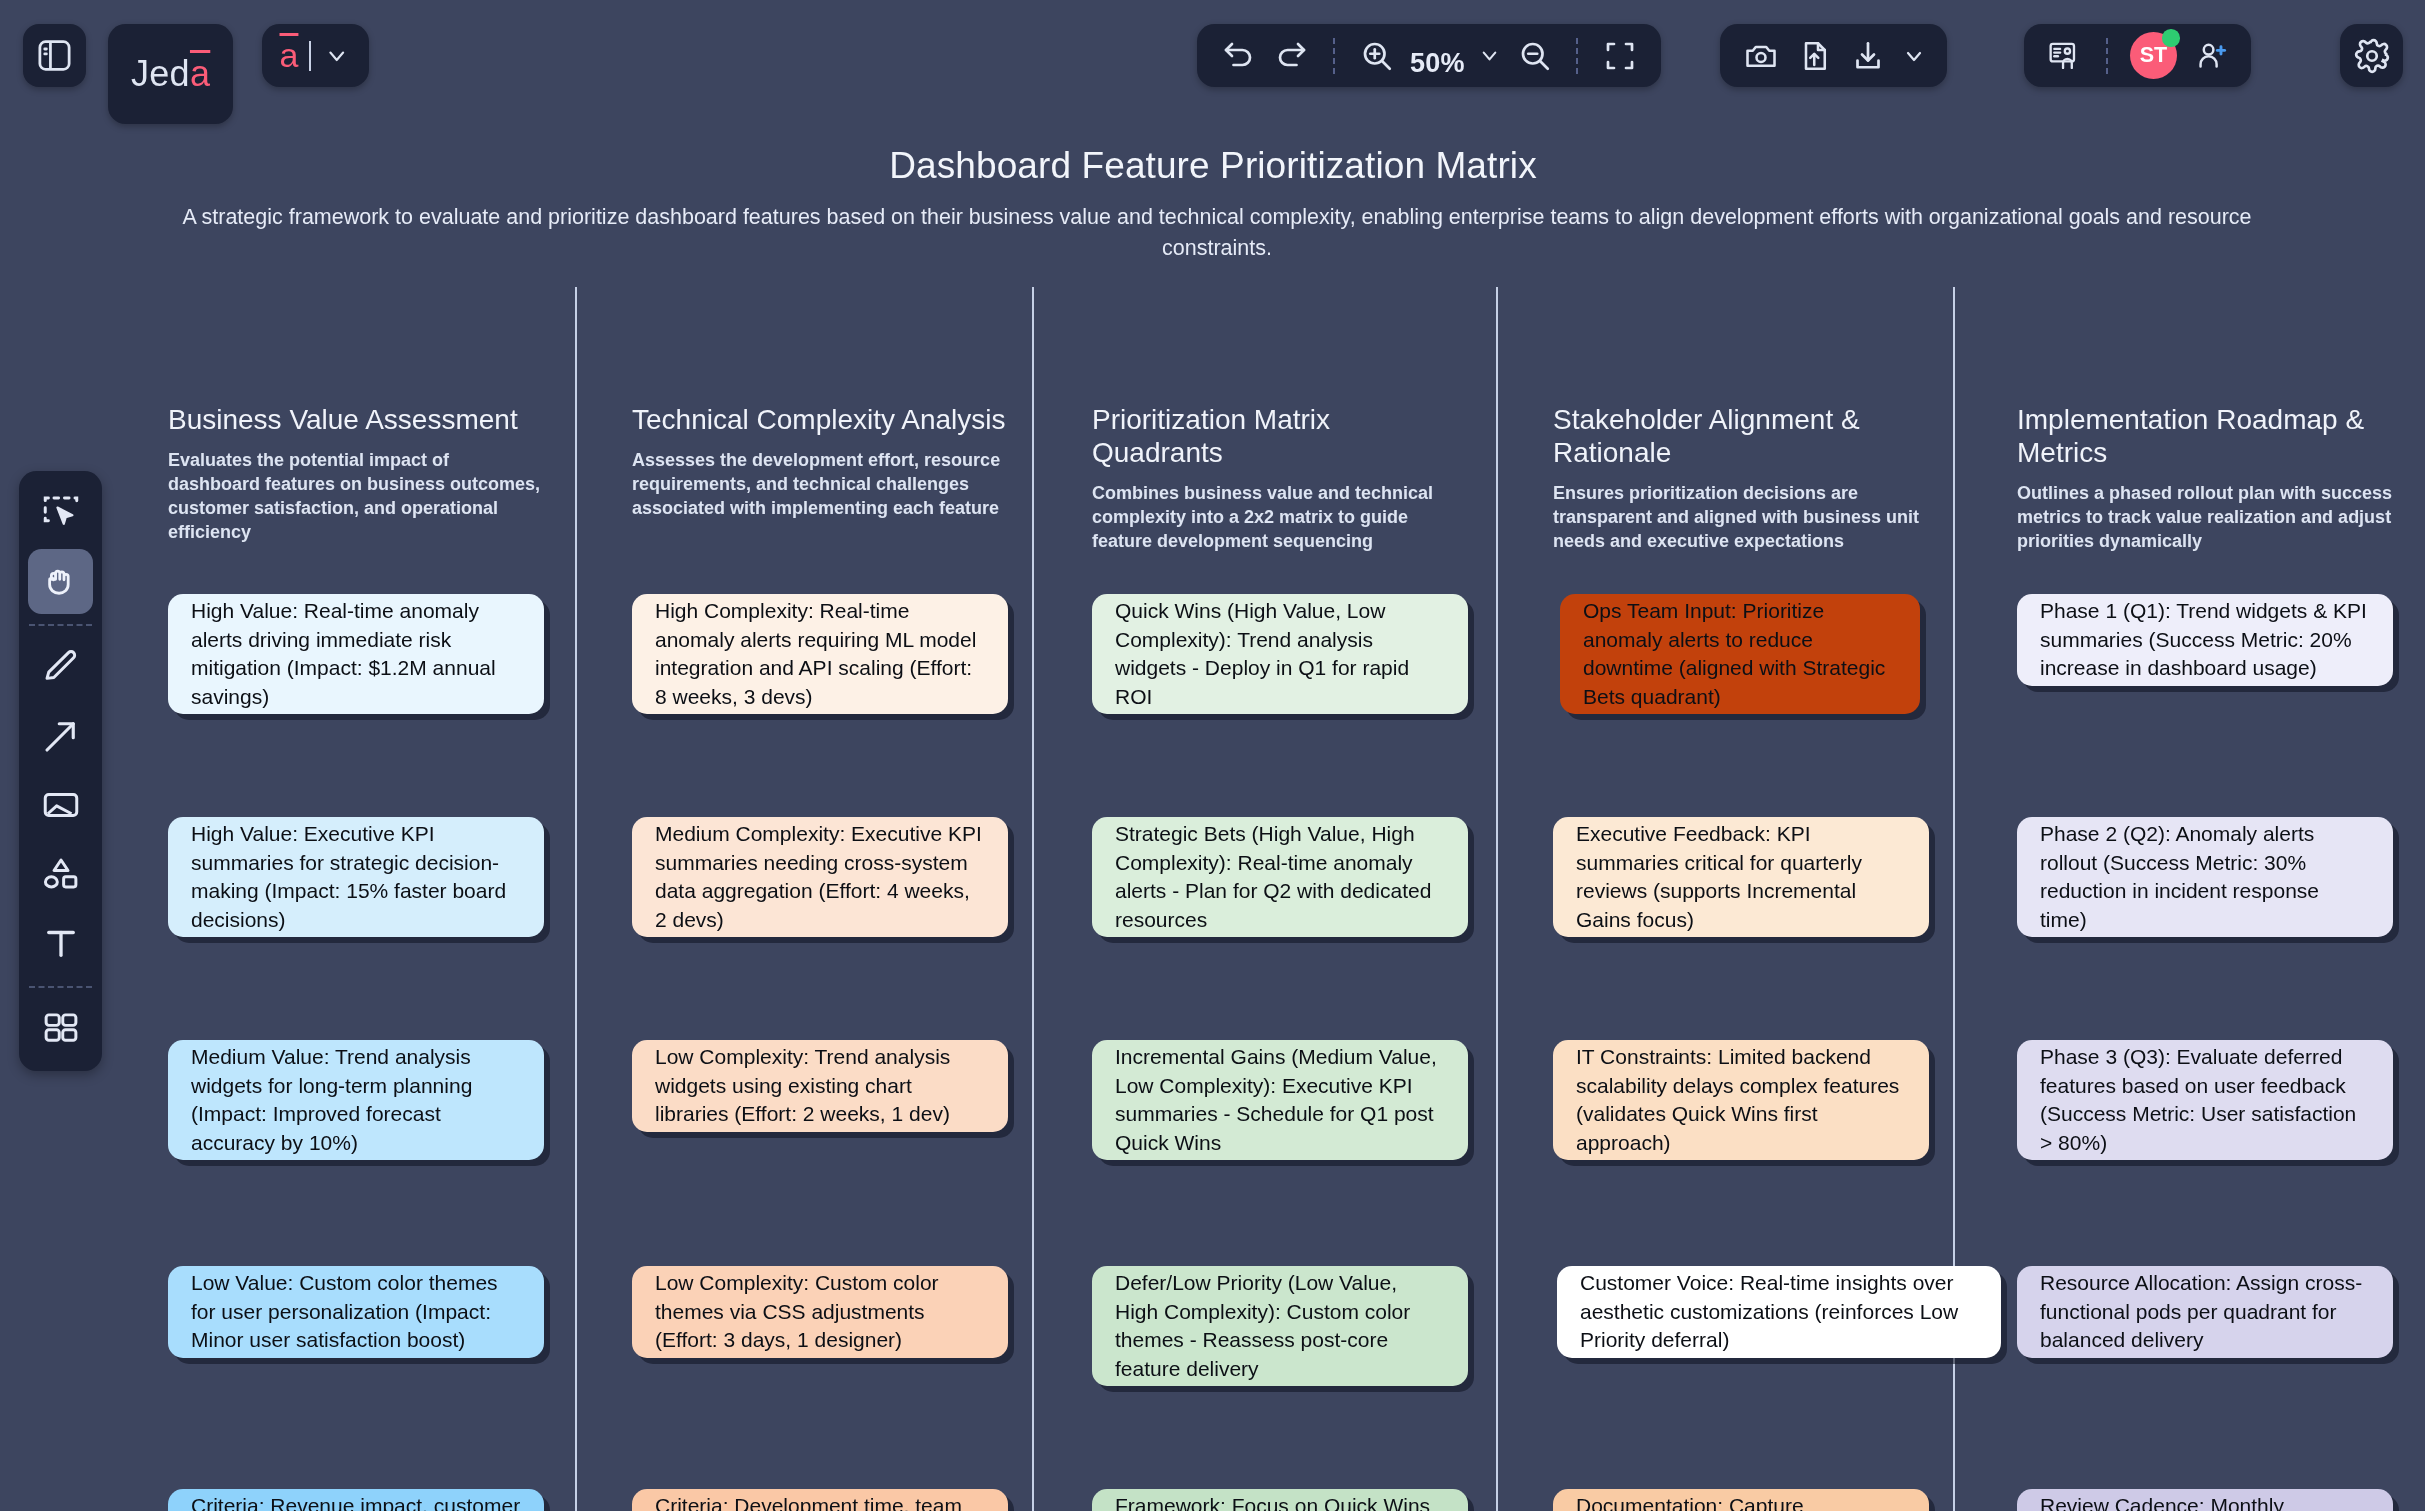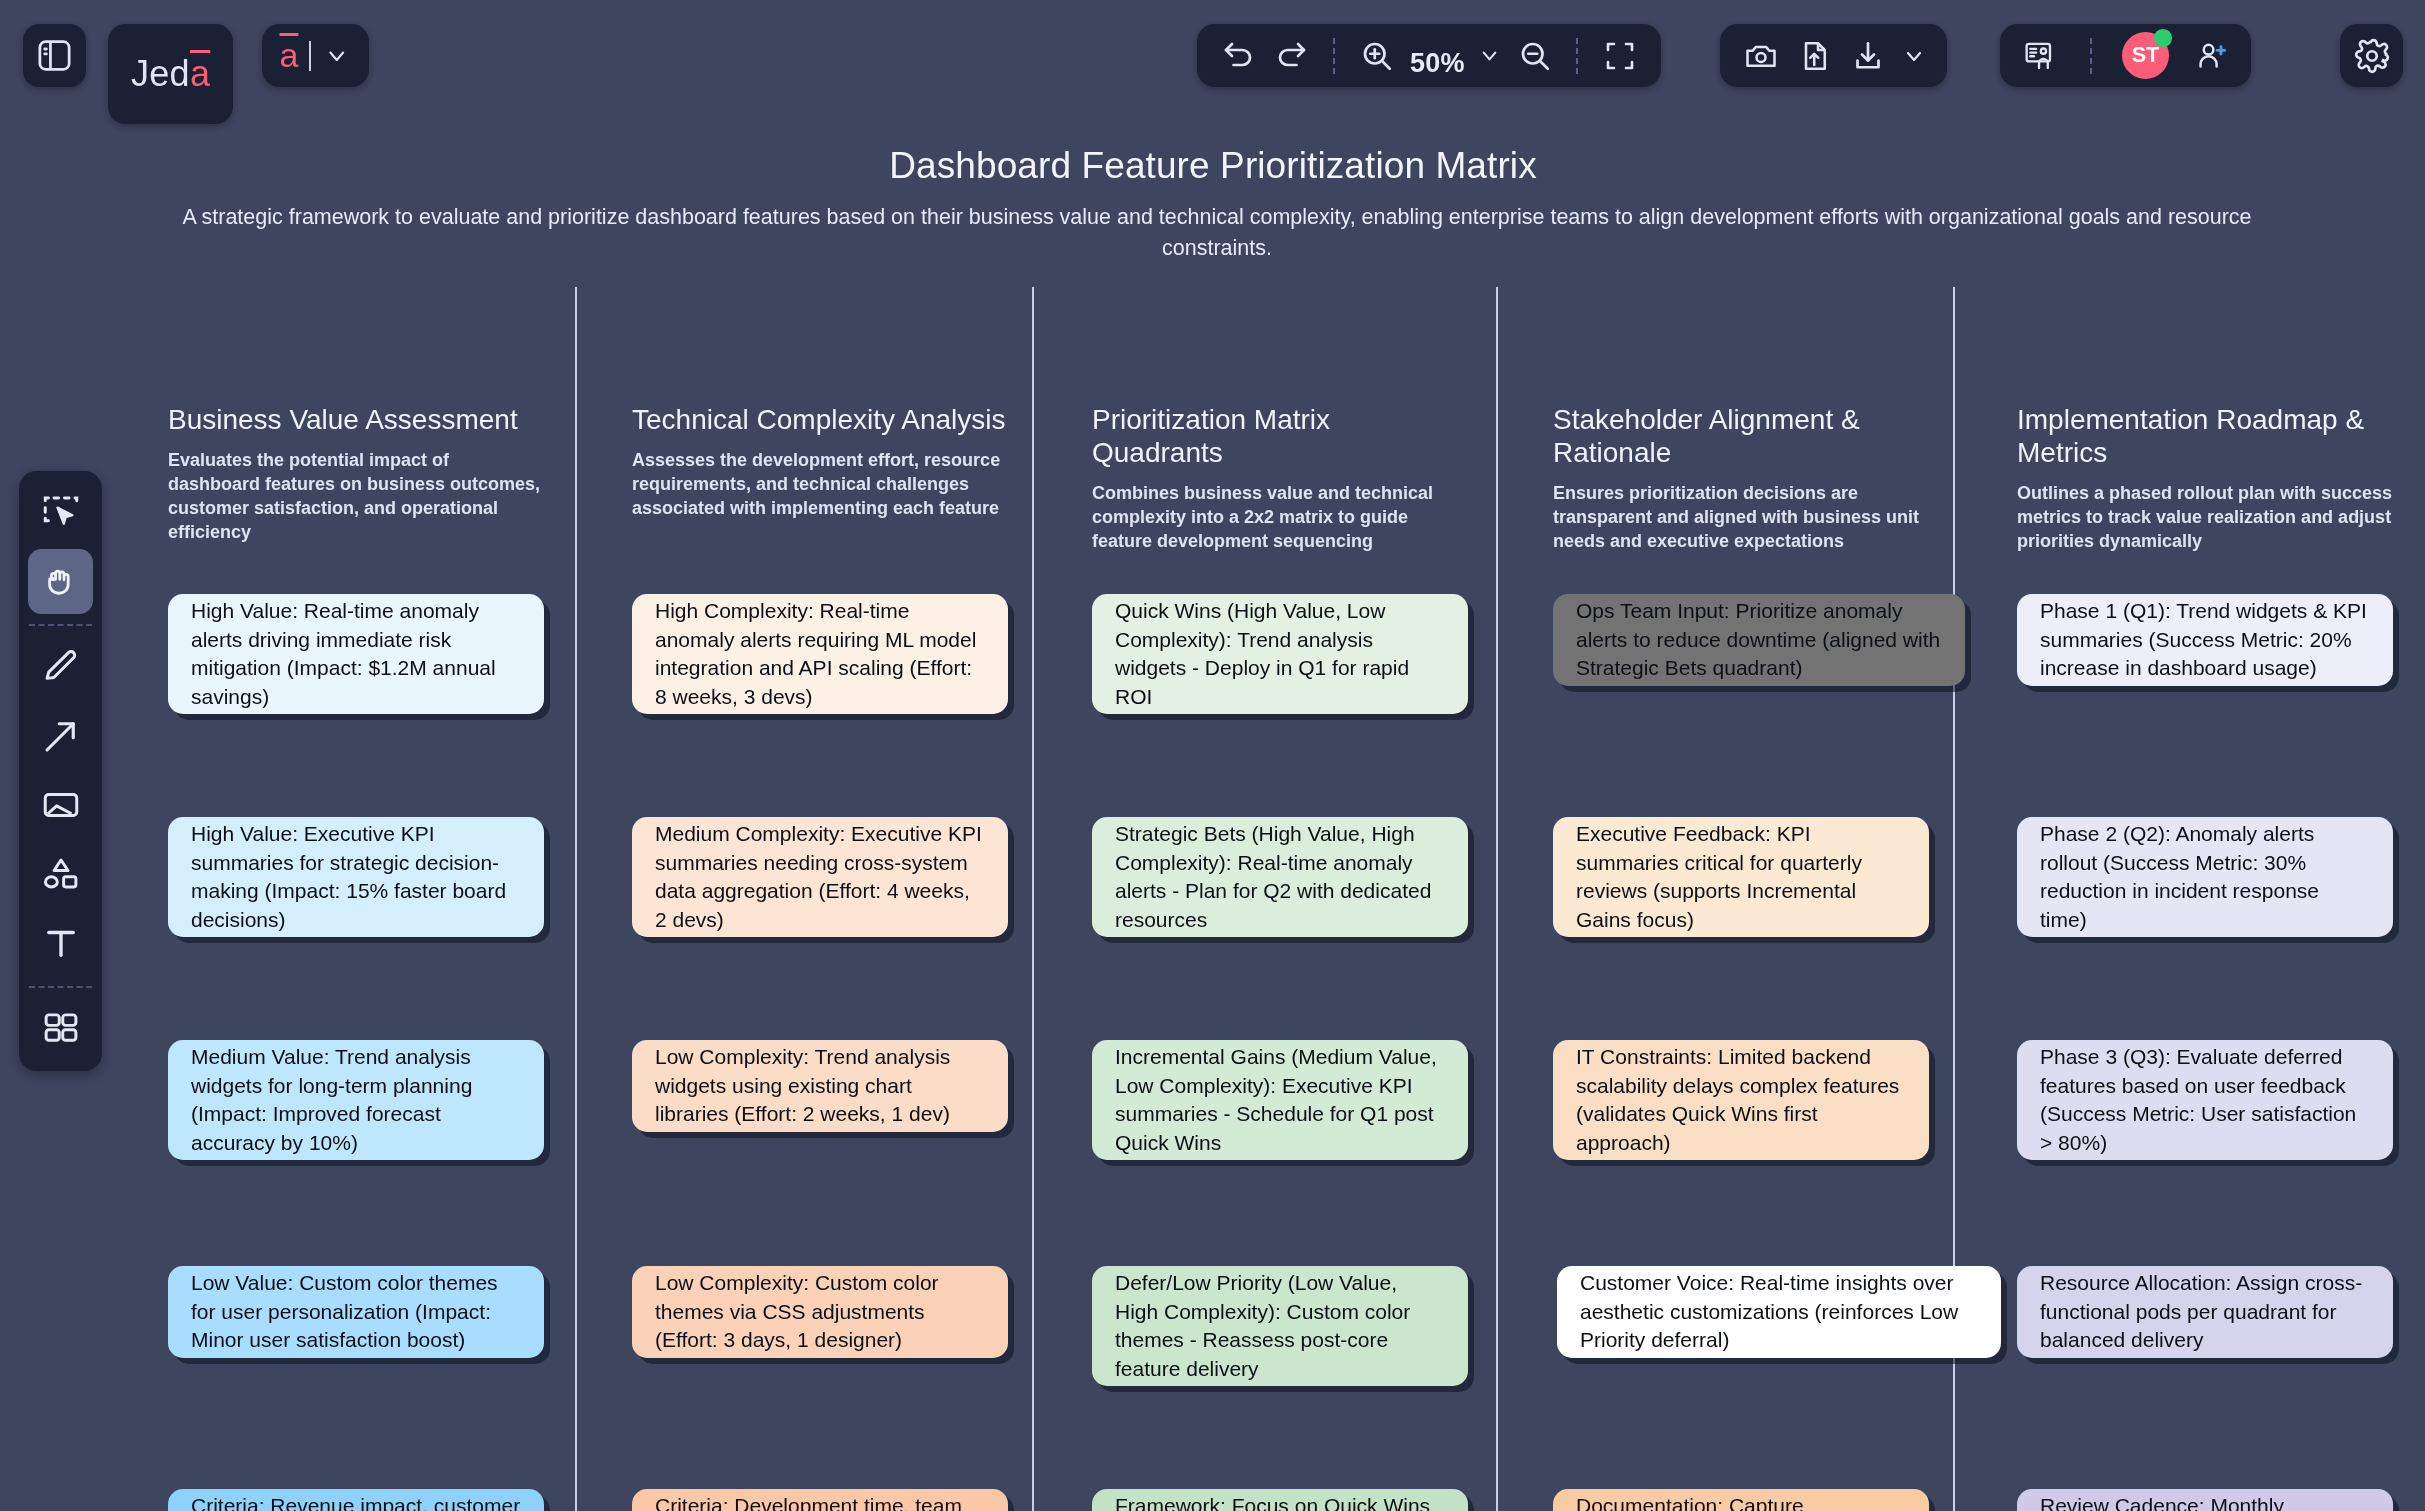--- a/index.html
+++ b/index.html
@@ -21,21 +21,21 @@
   .brand-text{font-size:36px;letter-spacing:0.3px;color:#dfe5f2;font-weight:400;}
   .brand-text .accent{color:#fb5c78;}
   .brand-text .ovl{text-decoration:overline;text-decoration-thickness:2.7px;}
   .ai-btn{left:262px;top:24px;height:63px;padding:0 17.5px;border-radius:17.5px;gap:8px;}
   .ai-text{font-size:34px;color:#fb5c78;text-decoration:overline;text-decoration-thickness:2.7px;}
   .ai-bar{width:2px;height:30px;background:#c9d2e6;margin:0 2.7px;}
   .grp{position:absolute;background:#1b2135;border-radius:17.5px;height:63px;
        display:flex;align-items:center;box-shadow:0 2.7px 6.7px rgba(0,0,0,.25);}
   .grp-zoom{right:765px;top:24px;padding:0 17.5px;gap:5.4px;}
   .grp-export{right:479px;top:24px;padding:0 17.5px;gap:5.4px;}
-  .grp-people{right:175px;top:24px;padding:0 16px;gap:14px;}
+  .grp-people{right:175px;top:24px;padding:0 16px;gap:6px;}
   .grp-gear{right:23px;top:24px;width:63px;padding:0;justify-content:center;}
   .ico{display:flex;align-items:center;justify-content:center;width:48px;height:48px;}
   .vdash{width:0;height:36px;border-left:2px dashed #55608a;margin:0 12px;}
   .zoomlabel{color:#e6ebf7;font-size:27px;font-weight:bold;letter-spacing:0.3px;padding:0 4px;margin-top:15px;}
   .avatar{
     width:47px;height:47px;border-radius:50%;background:#fb5c78;color:#fff;
     display:flex;align-items:center;justify-content:center;font-size:21.5px;font-weight:bold;
     position:relative;margin:0 4px;
   }
   .avatar .dot{position:absolute;right:-2.7px;top:-2.7px;width:17.5px;height:17.5px;border-radius:50%;background:#2ecc71;}
@@ -324,21 +324,21 @@
           <div class="card" style="top: 414px; left: 0px; width: 376px; background: rgb(218, 238, 219);">Strategic Bets (High Value, High Complexity): Real-time anomaly alerts - Plan for Q2 with dedicated resources</div>
           <div class="card" style="top: 637px; left: 0px; width: 376px; background: rgb(211, 234, 212);">Incremental Gains (Medium Value, Low Complexity): Executive KPI summaries - Schedule for Q1 post Quick Wins</div>
           <div class="card" style="top: 863px; left: 0px; width: 376px; background: rgb(203, 230, 205);">Defer/Low Priority (Low Value, High Complexity): Custom color themes - Reassess post-core feature delivery</div>
           <div class="card" style="top: 1086px; left: 0px; width: 376px; background: rgb(196, 226, 198);">Framework: Focus on Quick Wins first, allocate budget for Strategic Bets, deprioritize low-value efforts</div>
         </div>
       </div>
       <div class="col" style="left: 1553px; width: 376px;">
         <div class="col-head">Stakeholder Alignment &amp; Rationale</div>
         <div class="col-desc">Ensures prioritization decisions are transparent and aligned with business unit needs and executive expectations</div>
         <div class="cards" style="left: 0px; top: 0px;">
-          <div class="card" style="top: 191px; left: 0px; width: 412px; background: #737373;">Ops Team Input: Prioritize anomaly alerts to reduce downtime (aligned with Strategic Bets quadrant)</div>
+          <div class="card" style="top: 191px; left: 7px; width: 360px; background: #c2410c;">Ops Team Input: Prioritize anomaly alerts to reduce downtime (aligned with Strategic Bets quadrant)</div>
           <div class="card" style="top: 414px; left: 0px; width: 376px; background: rgb(252, 233, 212);">Executive Feedback: KPI summaries critical for quarterly reviews (supports Incremental Gains focus)</div>
           <div class="card" style="top: 637px; left: 0px; width: 376px; background: rgb(251, 223, 196);">IT Constraints: Limited backend scalability delays complex features (validates Quick Wins first approach)</div>
           <div class="card" style="top: 863px; left: 4px; width: 444px; background: #ffffff;">Customer Voice: Real-time insights over aesthetic customizations (reinforces Low Priority deferral)</div>
           <div class="card" style="top: 1086px; left: 0px; width: 376px; background: rgb(249, 203, 164);">Documentation: Capture stakeholder consensus for accountability and future reference</div>
         </div>
       </div>
       <div class="col" style="left: 2017px; width: 376px;">
         <div class="col-head">Implementation Roadmap &amp; Metrics</div>
         <div class="col-desc">Outlines a phased rollout plan with success metrics to track value realization and adjust priorities dynamically</div>
         <div class="cards" style="left: 0px; top: 0px;">

